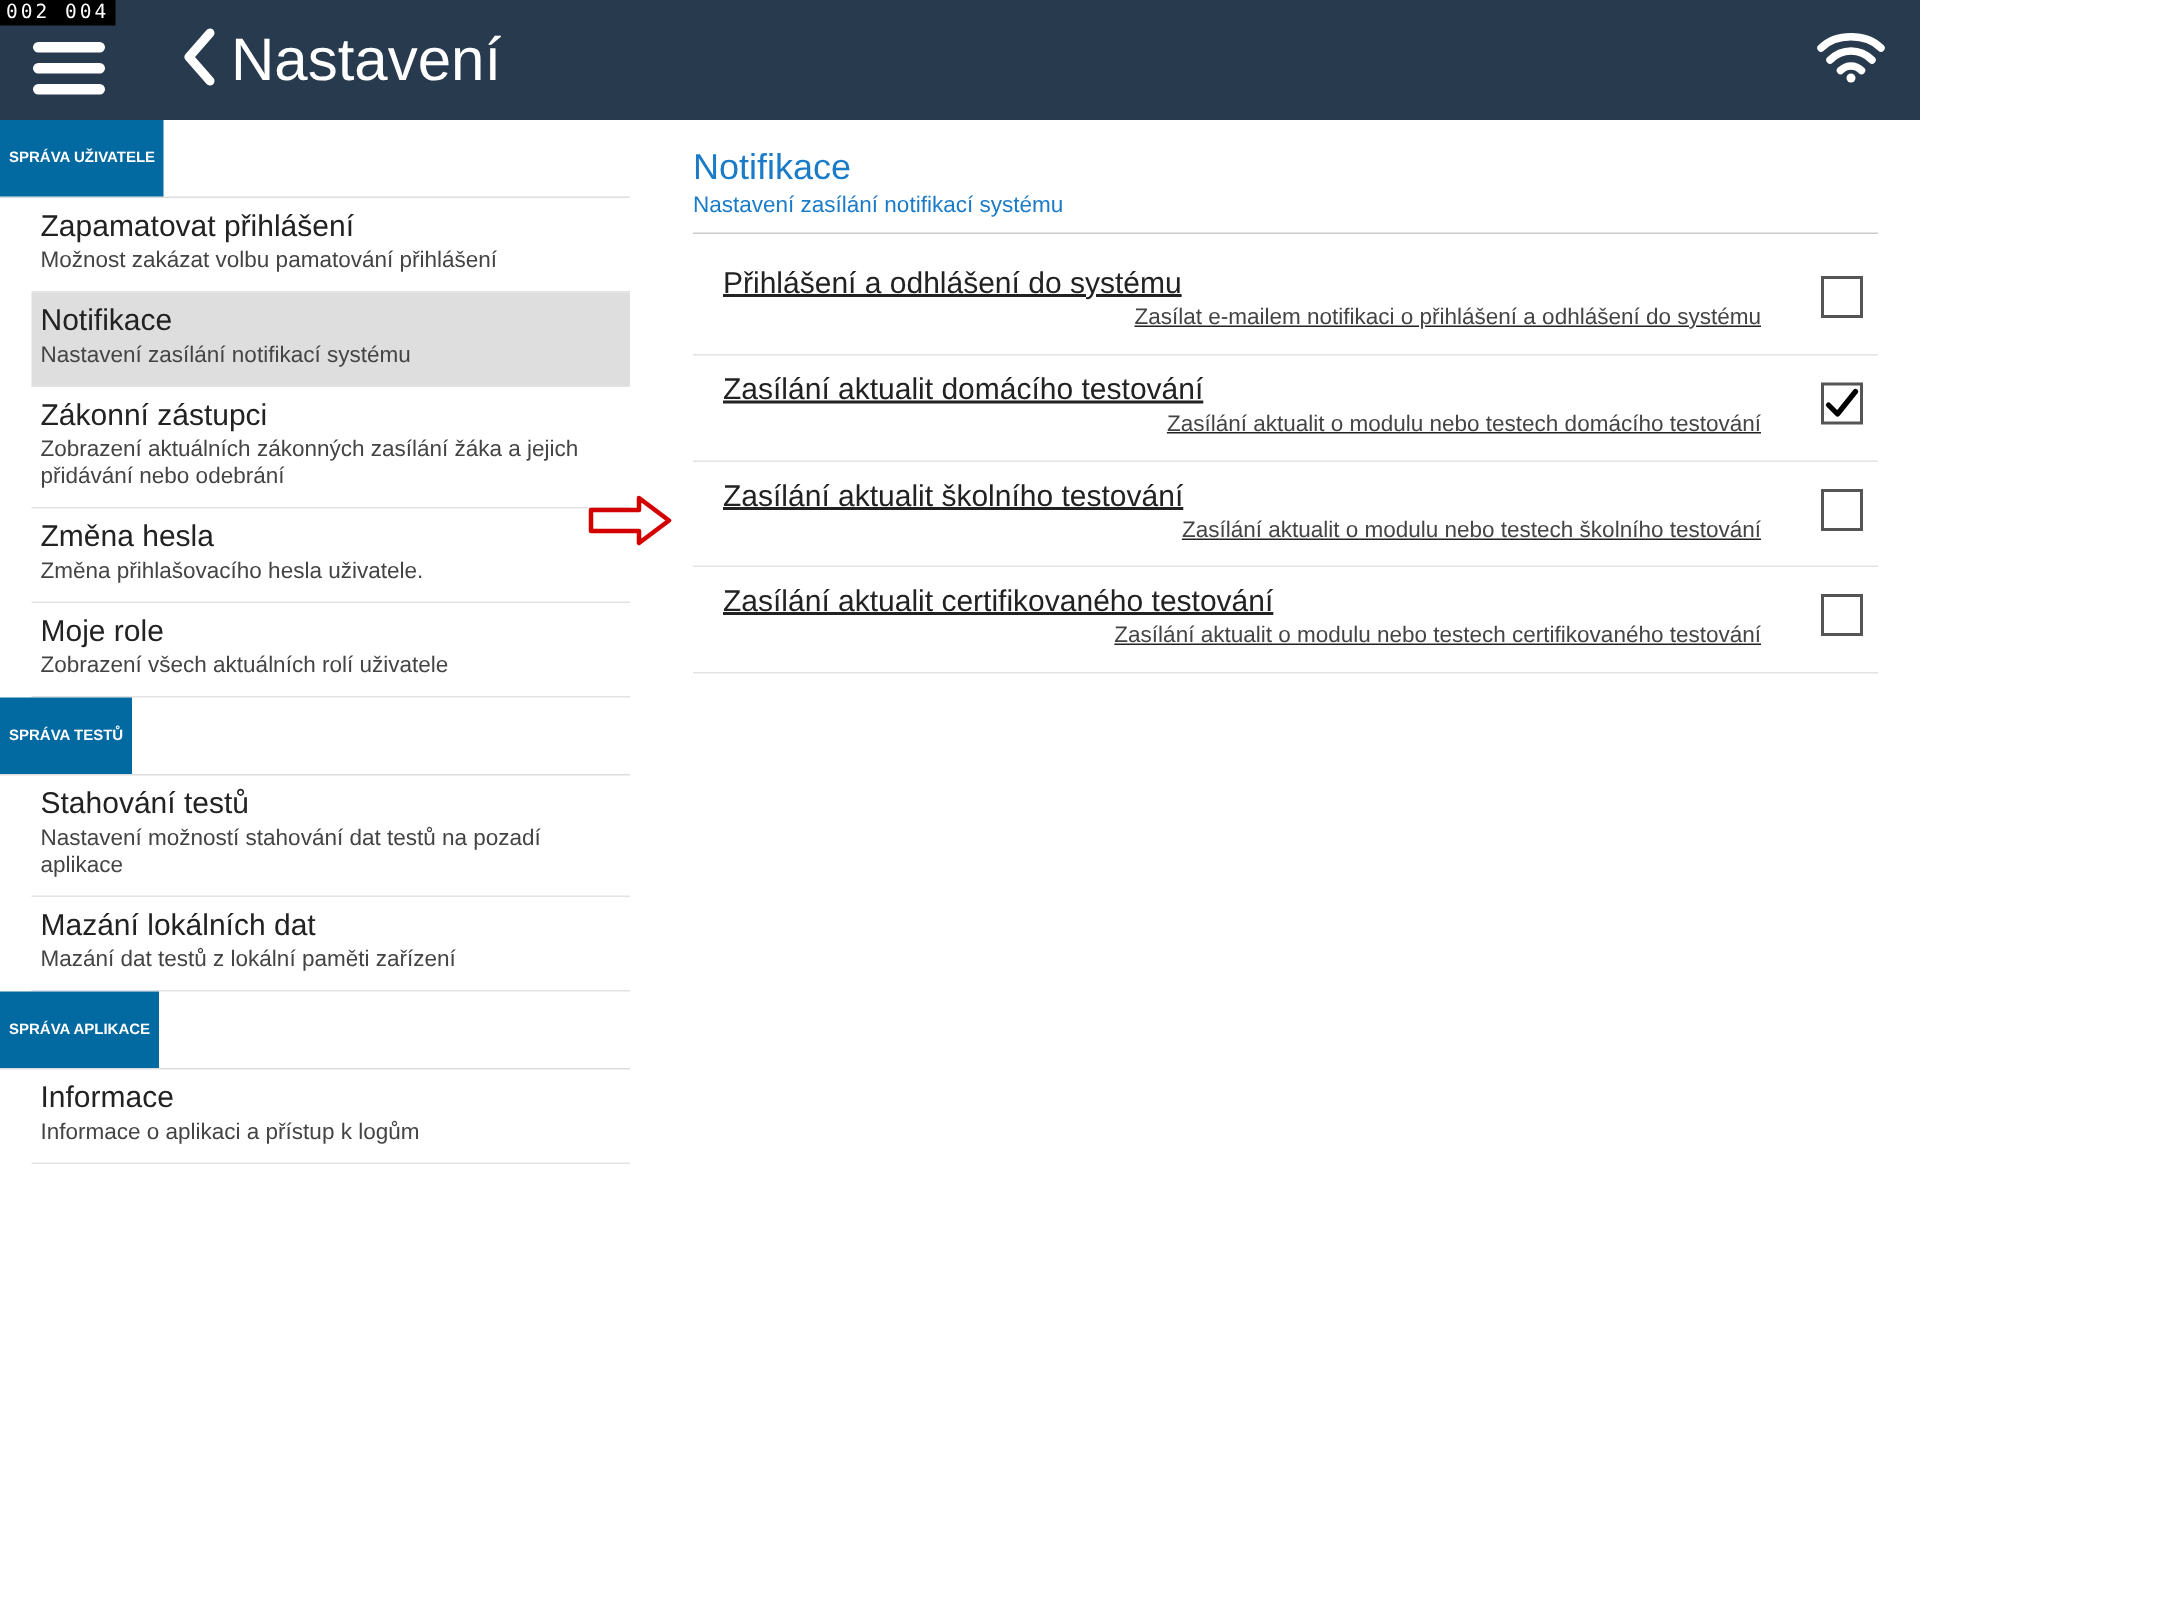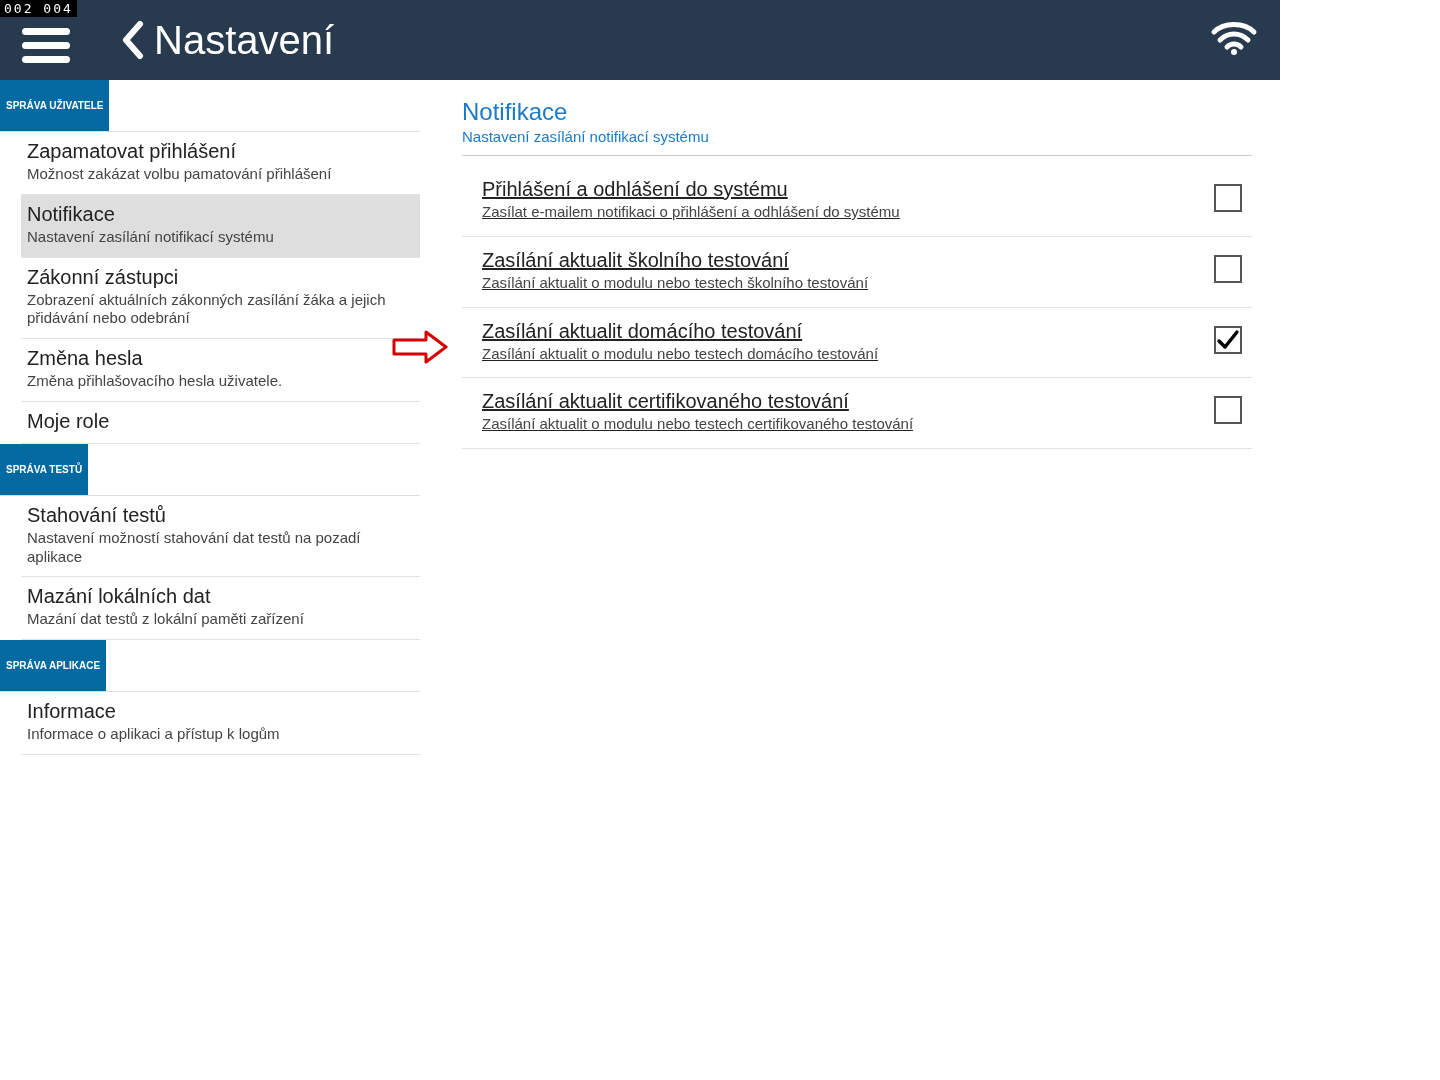--- a/index.html
+++ b/index.html
@@ -33,21 +33,21 @@
     cursor: pointer;
   }
   .hamburger-icon span {
     display: block;
     height: 7px;
     background: #fff;
     border-radius: 4px;
   }
   .back-group {
     display: flex;
-    align-items: center;
+    align-items: flex-start;
     margin-left: 50px;
     cursor: pointer;
   }
   .back-chevron svg { display: block; }
   .page-title {
     font-size: 40px;
     font-weight: 300;
     margin-left: 8px;
     color: #fff;
   }
@@ -131,20 +131,21 @@
   .option-text { flex: 1; padding-right: 40px; text-decoration: underline; }
   .option-title {
     font-size: 20px;
     color: #222;
   }
   .option-sub {
     font-size: 15px;
     color: #444;
     margin-top: 2px;
     line-height: 1.25;
+    text-align: right;
   }
   .checkbox {
     width: 28px;
     height: 28px;
     border: 2px solid #555;
     margin-top: 6px;
     margin-right: 6px;
     display: flex;
     align-items: center;
     justify-content: center;
@@ -196,20 +197,21 @@
       <div class="sidebar-item">
         <div class="item-title">Zákonní zástupci</div>
         <div class="item-sub">Zobrazení aktuálních zákonných zasílání žáka a jejich přidávání nebo odebrání</div>
       </div>
       <div class="sidebar-item">
         <div class="item-title">Změna hesla</div>
         <div class="item-sub">Změna přihlašovacího hesla uživatele.</div>
       </div>
       <div class="sidebar-item">
         <div class="item-title">Moje role</div>
+        <div class="item-sub">Zobrazení všech aktuálních rolí uživatele</div>
       </div>
       <div class="section-header-wrap"><div class="section-header">SPRÁVA TESTŮ</div></div>
       <div class="sidebar-item">
         <div class="item-title">Stahování testů</div>
         <div class="item-sub">Nastavení možností stahování dat testů na pozadí aplikace</div>
       </div>
       <div class="sidebar-item">
         <div class="item-title">Mazání lokálních dat</div>
         <div class="item-sub">Mazání dat testů z lokální paměti zařízení</div>
       </div>
@@ -228,38 +230,38 @@
     <div id="options">
         <div class="option-row">
           <div class="option-text">
             <div class="option-title">Přihlášení a odhlášení do systému</div>
             <div class="option-sub">Zasílat e-mailem notifikaci o přihlášení a odhlášení do systému</div>
           </div>
           <div class="checkbox"></div>
         </div>
         <div class="option-row">
           <div class="option-text">
-            <div class="option-title">Zasílání aktualit školního testování</div>
-            <div class="option-sub">Zasílání aktualit o modulu nebo testech školního testování</div>
-          </div>
-          <div class="checkbox"></div>
-        </div>
-        <div class="option-row">
-          <div class="option-text">
             <div class="option-title">Zasílání aktualit domácího testování</div>
             <div class="option-sub">Zasílání aktualit o modulu nebo testech domácího testování</div>
           </div>
           <div class="checkbox checked">
             <svg width="24" height="24" viewBox="0 0 24 24">
               <path d="M3 13 L9 19 L21 4" stroke="#000" stroke-width="3.5" fill="none" stroke-linecap="round" stroke-linejoin="round"></path>
             </svg>
           </div>
         </div>
         <div class="option-row">
           <div class="option-text">
+            <div class="option-title">Zasílání aktualit školního testování</div>
+            <div class="option-sub">Zasílání aktualit o modulu nebo testech školního testování</div>
+          </div>
+          <div class="checkbox"></div>
+        </div>
+        <div class="option-row">
+          <div class="option-text">
             <div class="option-title">Zasílání aktualit certifikovaného testování</div>
             <div class="option-sub">Zasílání aktualit o modulu nebo testech certifikovaného testování</div>
           </div>
           <div class="checkbox"></div>
         </div>
       </div>
   </div>
 </div>
 
 <svg class="arrow-annotation" style="left:392px; top:330px;" width="56" height="34" viewBox="0 0 56 34">

